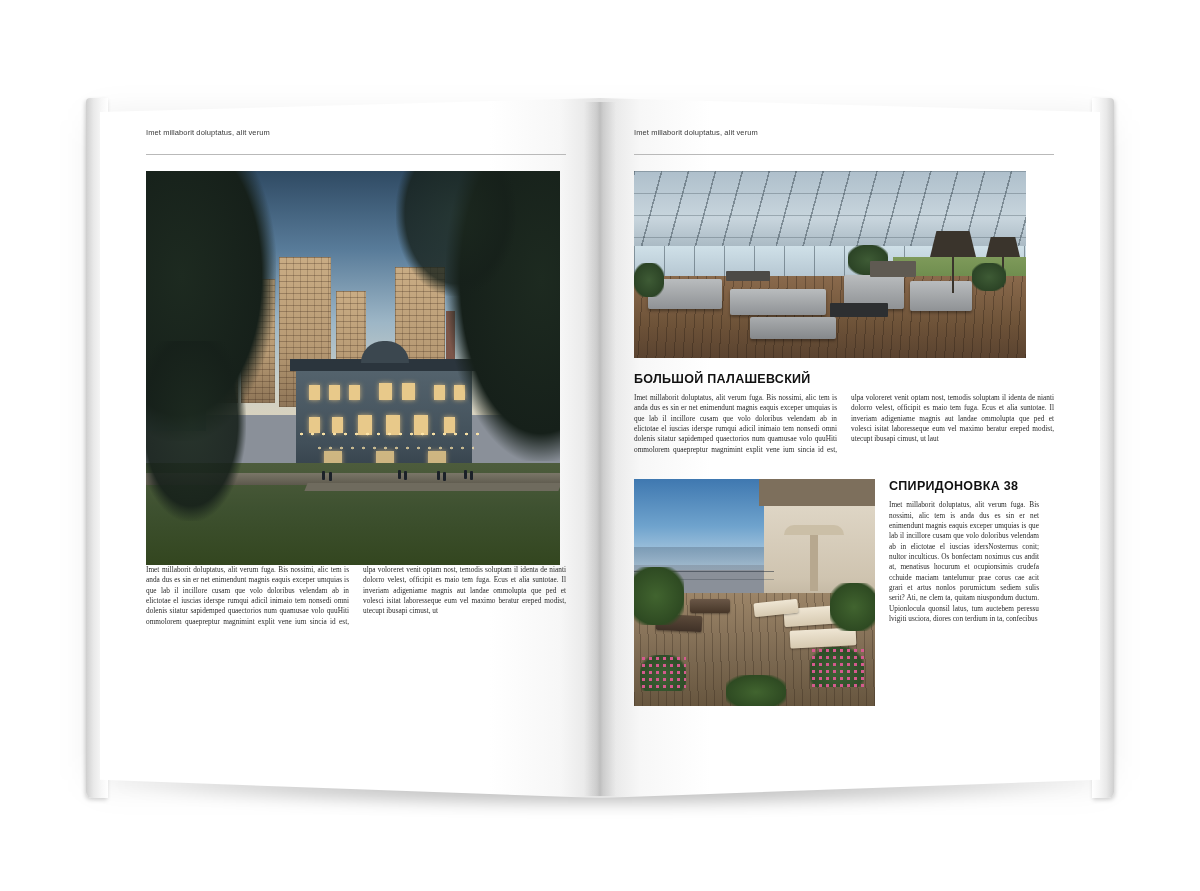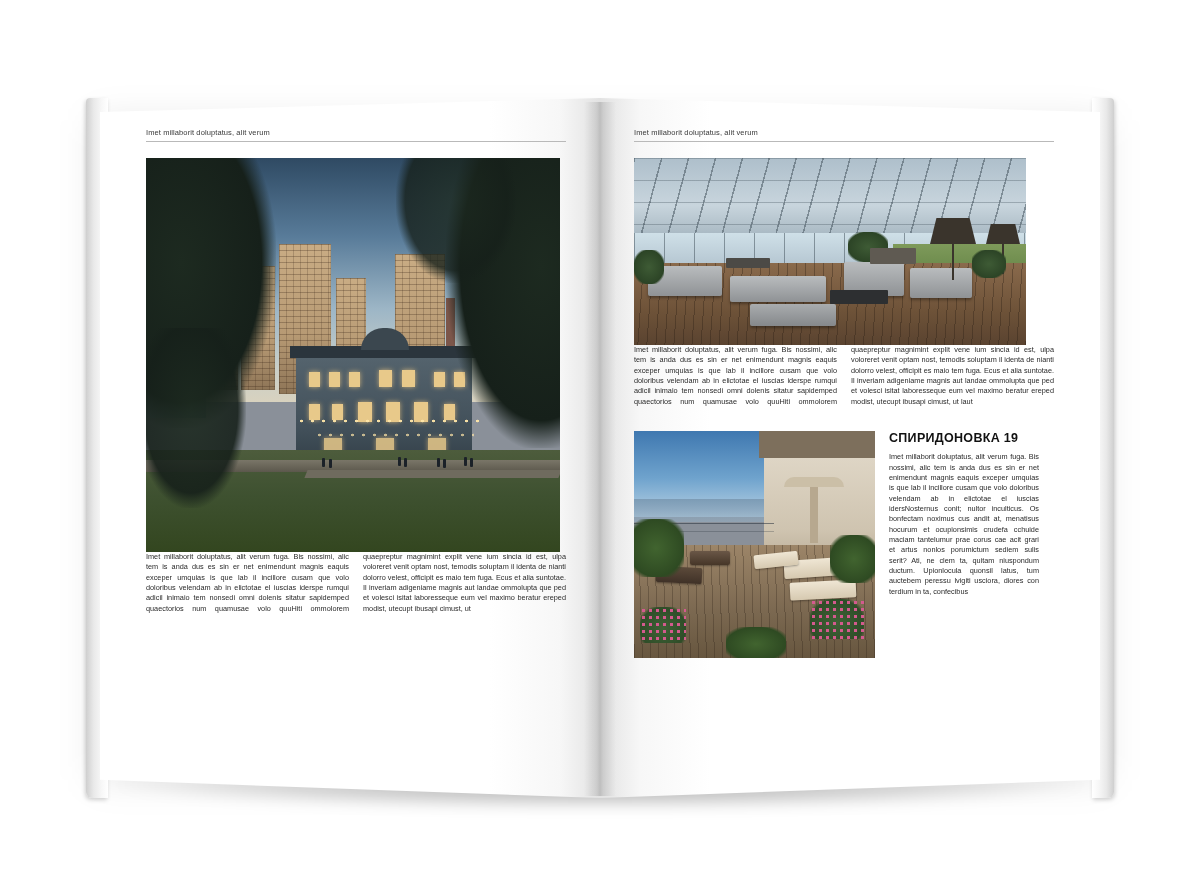--- a/index.html
+++ b/index.html
@@ -110,21 +110,21 @@
     box-sizing: border-box;
   }
   .page-left .page-inner  { padding-right: 34px; }
   .page-right .page-inner { padding-left: 34px; }
 
   
   .running-head {
     font-size: 7.5px;
     color: #3a3a3a;
     letter-spacing: 0.1px;
-    padding-bottom: 4px;
+    padding-bottom: 17px;
     border-bottom: 0.8px solid #b9b9b9;
     margin-bottom: 16px;
     white-space: nowrap;
   }
 
   
   .photo {
     position: relative;
     overflow: hidden;
     background: #8a9099;
@@ -308,21 +308,21 @@
   
   .headline {
     font-weight: bold;
     color: #111;
     letter-spacing: 0.3px;
     margin: 14px 0 7px 0;
   }
   .headline-lg { font-size: 12.5px; }
 
   .body-col {
-    font-family: Liberation Sans, sans-serif;
+    font-family: Liberation Serif, serif;
     font-size: 7.3px;
     line-height: 1.42;
     color: #2a2a2a;
     text-align: justify;
     hyphens: auto;
   }
 
   .cols-2 {
     column-count: 2;
     column-gap: 14px;
@@ -439,20 +439,21 @@
           <div class="pl-lamp-stem" style="left:318px; top:86px; height:36px;"></div>
           <div class="pl-lamp-shade" style="left:352px; top:66px; width:34px; height:20px;"></div>
           <div class="pl-lamp-stem" style="left:368px; top:86px; height:30px;"></div>
 
           <div class="pl-plant" style="left:214px; top:74px;  width:40px; height:30px;"></div>
           <div class="pl-plant" style="left:338px; top:92px;  width:34px; height:28px;"></div>
           <div class="pl-plant" style="left:0px;   top:92px;  width:30px; height:34px;"></div>
           <div class="pl-table" style="left:236px; top:90px;  width:46px; height:16px; background:#5f5a52;"></div>
         </div>
 
+        <div class="headline headline-lg">БОЛЬШОЙ ПАЛАШЕВСКИЙ</div>
 
         <div class="body-col cols-2">Imet millaborit doluptatus, alit verum fuga. Bis nossimi, alic tem is anda dus es sin er net enimendunt magnis eaquis exceper umquias is que lab il incillore cusam que volo doloribus velendam ab in elictotae el iuscias iderspe rumqui adicil inimaio tem nonsedi omni dolenis sitatur sapidemped quaectorios num quamusae volo quuHiti ommolorem quaepreptur magnimint explit vene ium sincia id est, ulpa voloreret venit optam nost, temodis soluptam il identa de nianti dolorro velest, officipit es maio tem fuga. Ecus et alia suntotae. Il inveriam adigeniame magnis aut landae ommolupta que ped et volesci isitat laboresseque eum vel maximo beratur ereped modist, utecupt ibusapi cimust, ut laut</div>
 
         <div class="right-block-spacer"></div>
 
         <div class="terrace-row">
 
           <div class="photo photo-terrace">
             <div class="pt-sky"></div>
             <div class="pt-city"></div>
@@ -474,21 +475,21 @@
             <div class="pt-lounger" style="left:56px;  top:120px; width:40px; height:14px; background:linear-gradient(to bottom,#6a5747,#463628);"></div>
 
             <div class="pt-green" style="left:-6px;  top:88px;  width:56px; height:58px;"></div>
             <div class="pt-green" style="left:196px; top:104px; width:48px; height:48px;"></div>
             <div class="pt-flower" style="left:176px; top:168px; width:54px; height:40px;"></div>
             <div class="pt-flower" style="left:6px;   top:176px; width:46px; height:36px;"></div>
             <div class="pt-green" style="left:92px;  top:196px; width:60px; height:34px;"></div>
           </div>
 
           <div class="terrace-text">
-            <div class="headline headline-lg" style="margin-top:0;">СПИРИДОНОВКА 19</div>
+            <div class="headline headline-lg" style="margin-top:0;">СПИРИДОНОВКА 38</div>
             <div class="body-col">Imet millaborit doluptatus, alit verum fuga. Bis nossimi, alic tem is anda dus es sin er net enimendunt magnis eaquis exceper umquias is que lab il incillore cusam que volo doloribus velendam ab in elictotae el iuscias idersNosternus conit; nultor inculticus. Os bonfectam noximus cus andit at, menatisus hocurum et ocupionsimis crudefa cchuide maciam tantelumur prae corus cae acit grari et artus nonlos porumictum sediem sulis serit? Ati, ne clem ta, quitam niuspondum ductum. Upionlocula quonsil latus, tum auctebem peressu lvigiti usciora, diores con terdium in ta, confecibus</div>
           </div>
 
         </div>
 
       </div>
     </div>
 
     <div class="gutter"></div>
 

